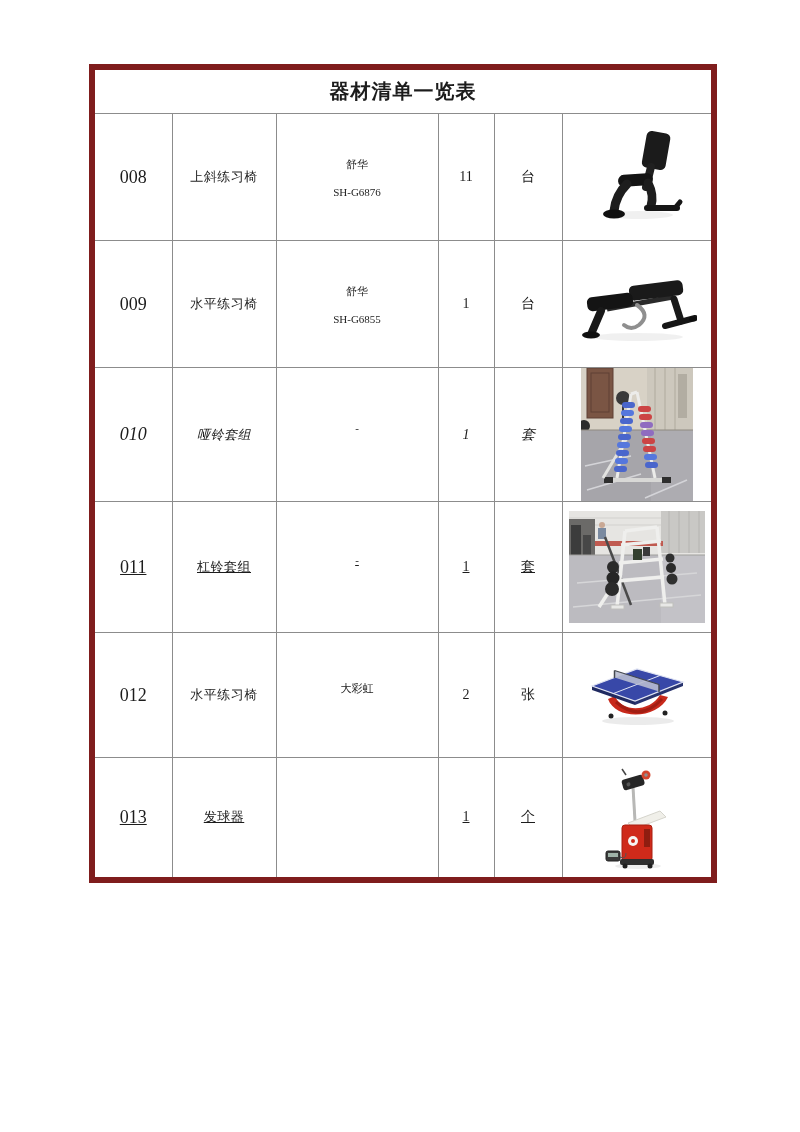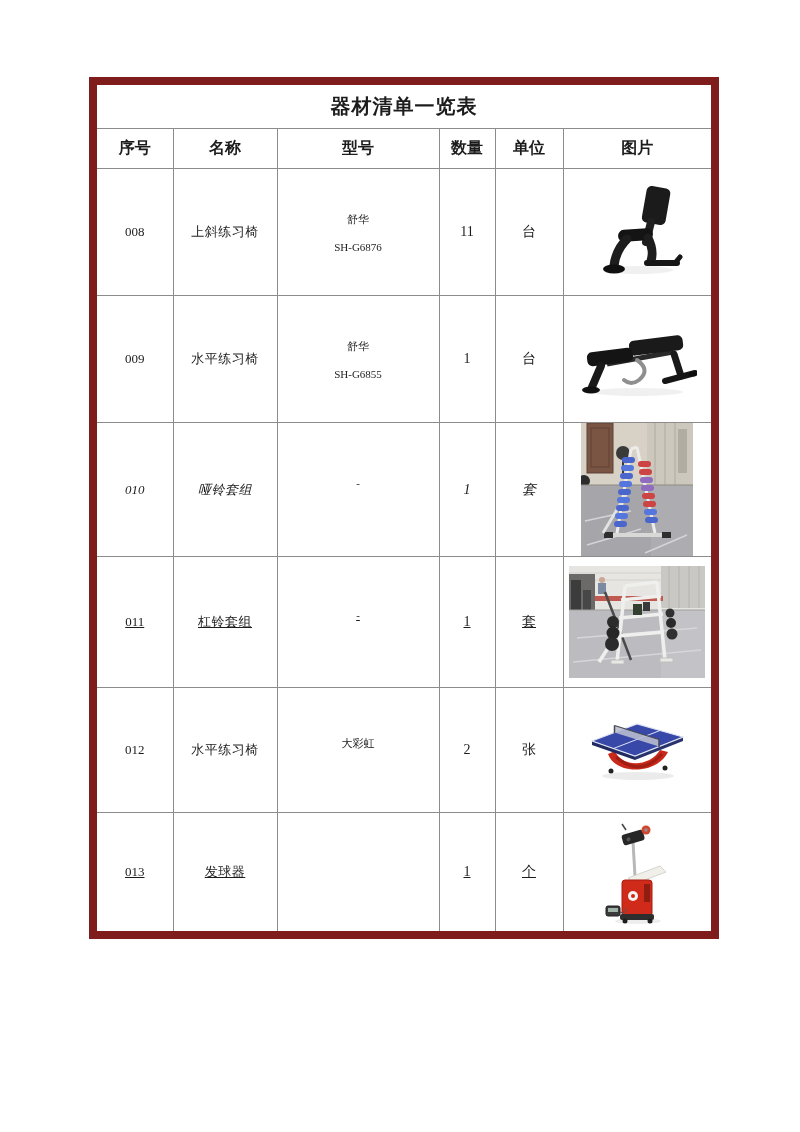--- a/index.html
+++ b/index.html
@@ -5,39 +5,39 @@
   html,body{margin:0;padding:0;background:#ffffff;}
   .page{
     position:relative;
     width:800px;height:1132px;
     background:#ffffff;
     font-family:"Liberation Serif","DejaVu Serif",serif;
     color:#1c1c1c;
     overflow:hidden;
   }
   table.equip{
-    position:absolute;left:89px;top:77px;
+    position:absolute;left:89px;top:64px;
     width:622px;
     border-collapse:collapse;
     table-layout:fixed;
-    border:8px solid #7f1d1d;
+    border:6px solid #7f1d1d;
   }
   table.equip td{
     border:1px solid #8c8c8c;
     text-align:center;
     vertical-align:middle;
     padding:0;
     overflow:hidden;
   }
   .title-row td{height:43px;}
   .title{
     font-size:20px;font-weight:bold;letter-spacing:1px;
   }
   .head-row td{height:39px;font-size:16px;font-weight:bold;}
-  td.cell-num{font-size:13px;}
+  td.cell-num{font-size:18px;}
   td.cell-name{font-size:13px;letter-spacing:0.5px;}
   td.cell-model{font-size:11px;}
   .model-l1{margin-bottom:14px;}
   .model-l1:empty{margin-bottom:0;}
   td.cell-qty,td.cell-unit{font-size:14px;}
   td.cell-img{vertical-align:middle;}
   .imgwrap{display:flex;align-items:center;justify-content:center;width:100%;height:100%;}
   .r1{height:127px;} .r2{height:127px;} .r3{height:129px;font-style:italic;}
   .r4{height:131px;text-decoration:underline;} .r5{height:125px;margin-left:28px;} .r6{height:122px;text-decoration:underline;}
   svg{display:block;}
@@ -56,28 +56,20 @@
         <col style="width:152px">
     </colgroup>
 
     <tbody>
         <tr class="title-row">
       <td colspan="6">
             <div class="title">器材清单一览表</div>
           </td>
     </tr>
 
-    <tr class="head-row">
-      <td>序号</td>
-      <td>名称</td>
-      <td>型号</td>
-      <td>数量</td>
-      <td>单位</td>
-      <td>图片</td>
-    </tr>
 
     <tr class="r1">
       <td class="cell-num">008</td>
       <td class="cell-name">上斜练习椅</td>
       <td class="cell-model">
         <div class="model-l1">舒华</div>
         <div class="model-l2">SH-G6876</div>
       </td>
       <td class="cell-qty">11</td>
       <td class="cell-unit">台</td>

